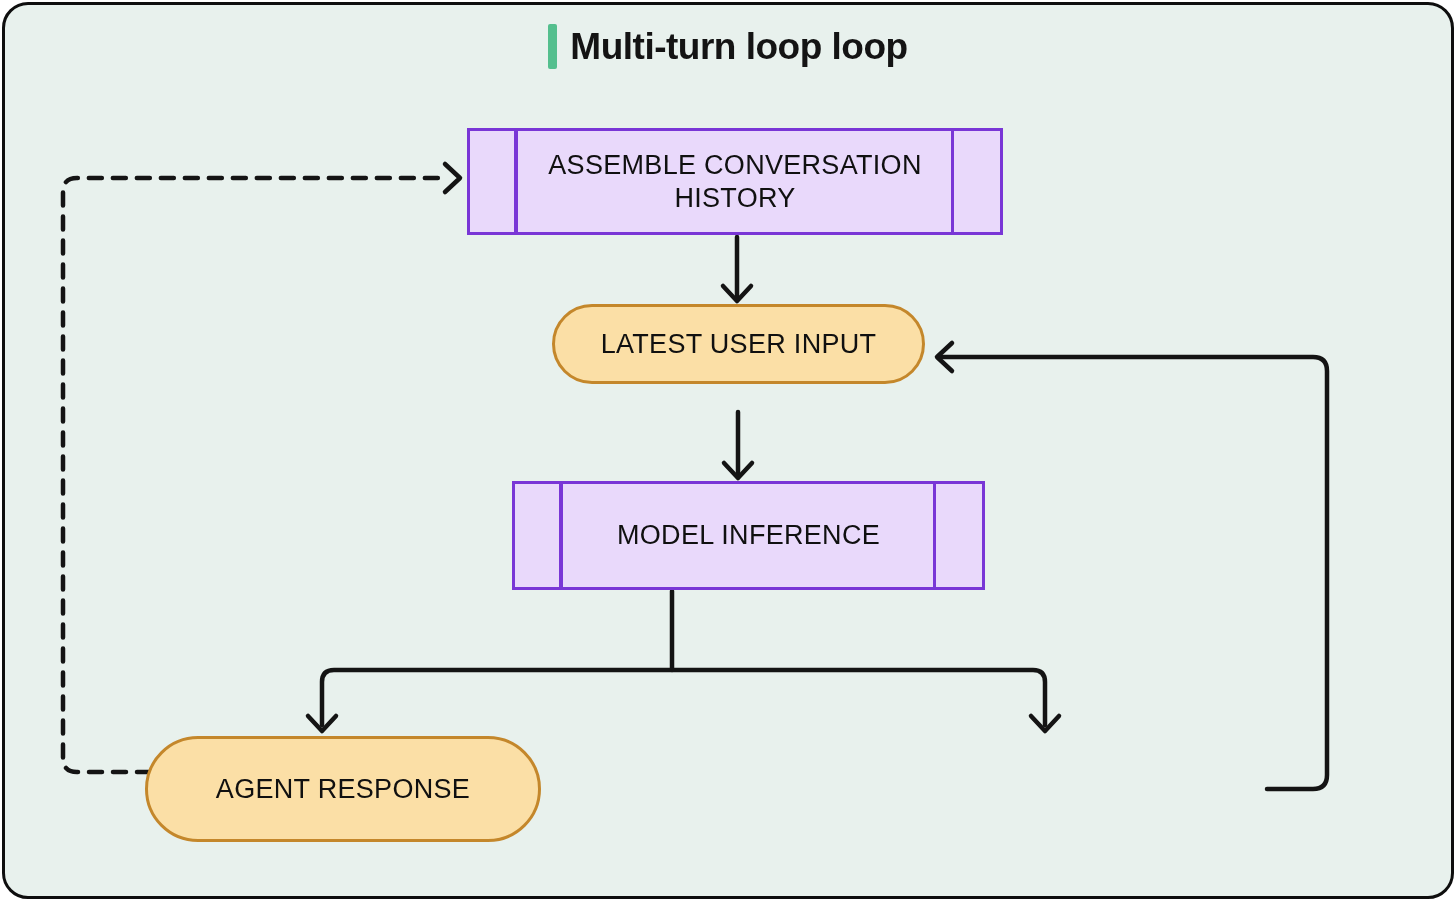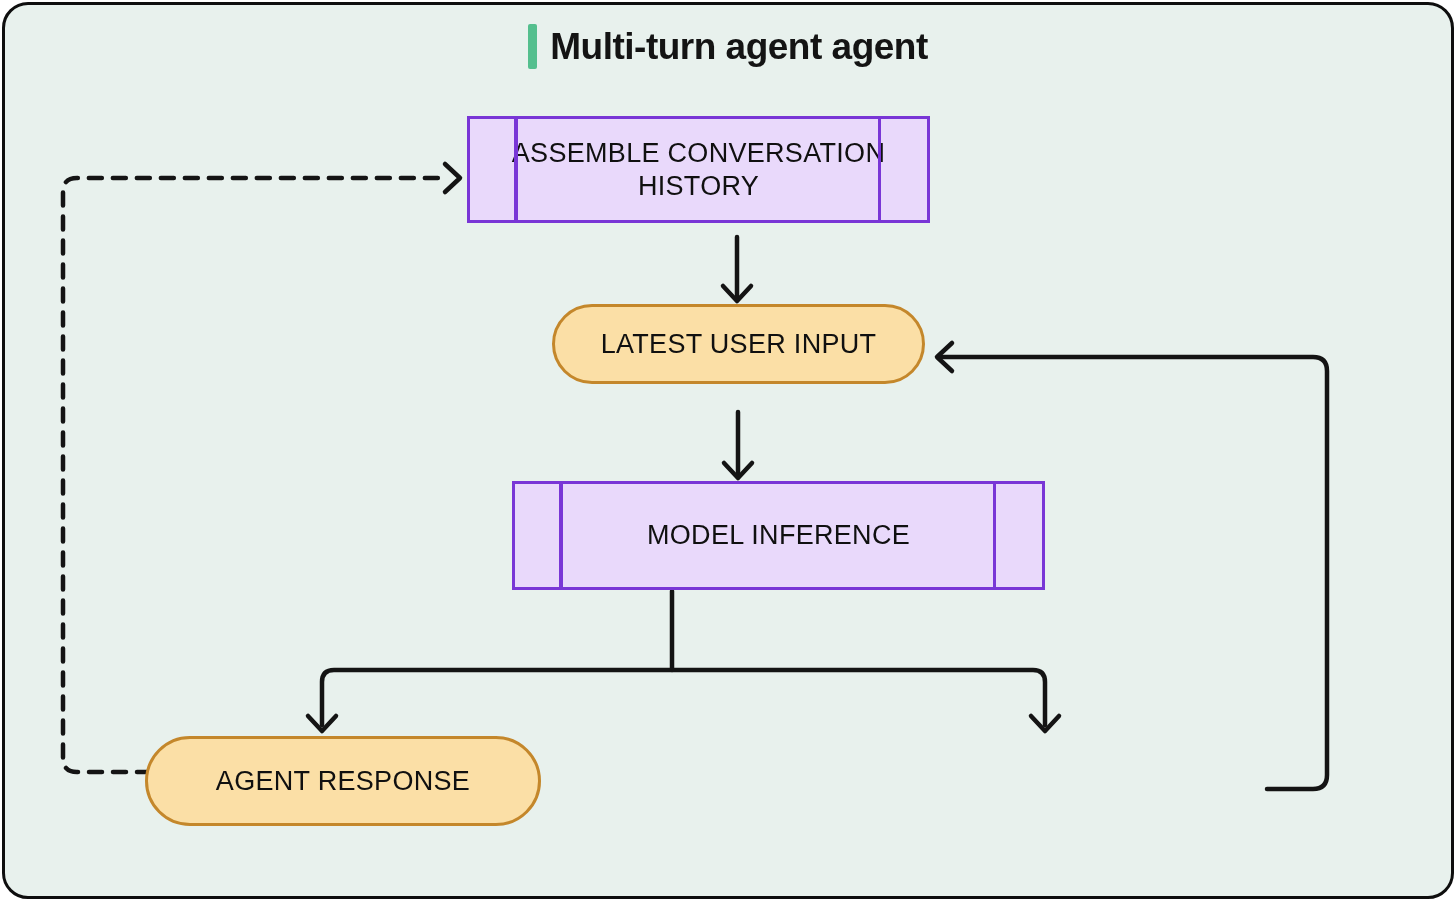--- a/index.html
+++ b/index.html
@@ -86,21 +86,21 @@
 </style>
 </head>
 <body>
 
 <div class="stage">
 
   <div class="frame"></div>
 
   <div class="title-row">
     <div class="title-accent"></div>
-    <div class="title-text">Multi-turn agent agent</div>
+    <div class="title-text">Multi-turn loop loop</div>
   </div>
 
   <svg class="connectors" viewBox="0 0 1456 901">
     <g stroke="#141414" stroke-width="4.5" fill="none" stroke-linecap="round" stroke-linejoin="round">
 
       <g>
         <path d="M737 237 L737 296"></path>
         <path d="M723 286 L737 301 L751 286"></path>
       </g>
 
@@ -121,34 +121,34 @@
         <path d="M952 343 L937 357 L952 371"></path>
       </g>
 
       <g>
         <path d="M150 772 L77 772 Q63 772 63 758 L63 192 Q63 178 77 178 L448 178" stroke-dasharray="13 11"></path>
         <path d="M445 164 L460 178 L445 192"></path>
       </g>
     </g>
   </svg>
 
-  <div class="node subbox" style="left:467px; top:116px; width:463px; height:107px;">
+  <div class="node subbox" style="left:467px; top:128px; width:536px; height:107px;">
     <div class="vline left"></div>
     <div class="vline right"></div>
     <span class="label">ASSEMBLE CONVERSATION HISTORY</span>
   </div>
 
   <div class="node pill" style="left:552px; top:304px; width:373px; height:80px;">
     <span class="label">LATEST USER INPUT</span>
   </div>
 
-  <div class="node subbox" style="left:512px; top:481px; width:533px; height:109px;">
+  <div class="node subbox" style="left:512px; top:481px; width:473px; height:109px;">
     <div class="vline left"></div>
     <div class="vline right"></div>
     <span class="label">MODEL INFERENCE</span>
   </div>
 
-  <div class="node pill" style="left:145px; top:736px; width:396px; height:90px;">
+  <div class="node pill" style="left:145px; top:736px; width:396px; height:106px;">
     <span class="label">AGENT RESPONSE</span>
   </div>
 
 
 </div>
 
 </body></html>

